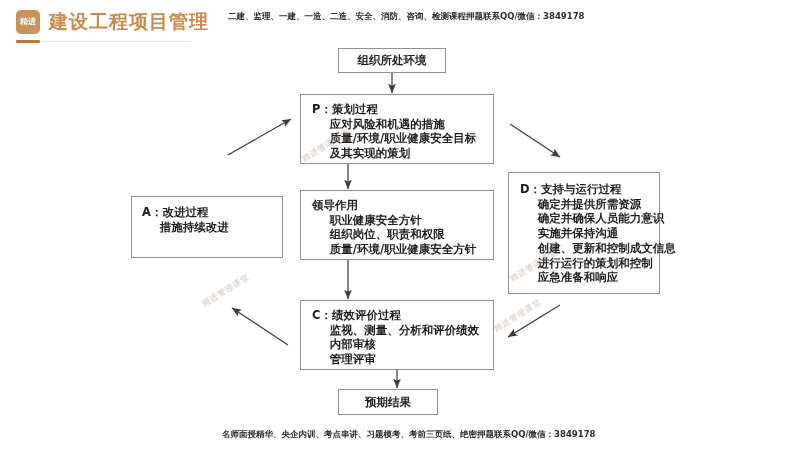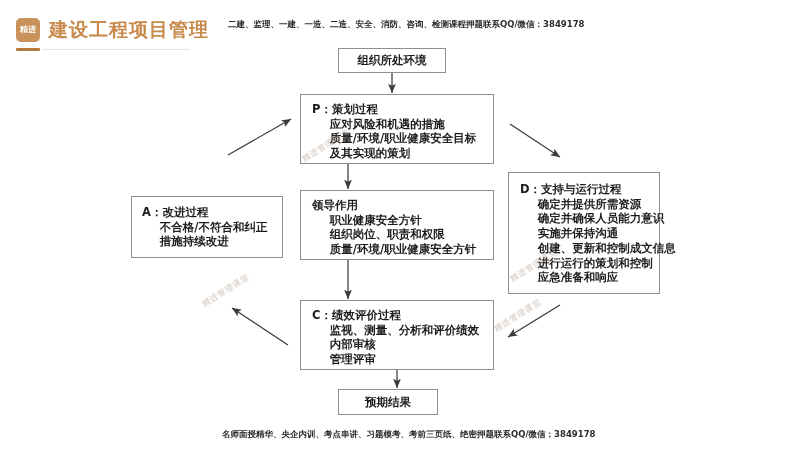--- a/index.html
+++ b/index.html
@@ -12,21 +12,21 @@
     height: 450px;
     position: relative;
     overflow: hidden;
     font-family: "DejaVu Sans", "Liberation Sans", sans-serif;
     color: #222;
   }
 
   
   .header-bar {
     position: absolute;
-    left: 0; top: 8px;
+    left: 0; top: 0;
     width: 800px; height: 44px;
   }
   .logo-wrap {
     position: absolute;
     left: 16px; top: 9px;
     display: flex;
     align-items: center;
   }
   .logo-badge {
     width: 24px; height: 24px;
@@ -243,21 +243,20 @@
     <div class="ln indent">内部审核</div>
     <div class="ln indent">管理评审</div>
   </div>
 
   <div class="node node-center" id="node-result">
     <span class="ln">预期结果</span>
   </div>
 
   <div class="node" id="node-act">
     <div class="ln">A：改进过程</div>
-    <div class="ln indent">不合格/不符合和纠正</div>
     <div class="ln indent">措施持续改进</div>
   </div>
 
   <div class="node" id="node-do">
     <div class="ln">D：支持与运行过程</div>
     <div class="ln indent">确定并提供所需资源</div>
     <div class="ln indent">确定并确保人员能力意识</div>
     <div class="ln indent">实施并保持沟通</div>
     <div class="ln indent">创建、更新和控制成文信息</div>
     <div class="ln indent">进行运行的策划和控制</div>

